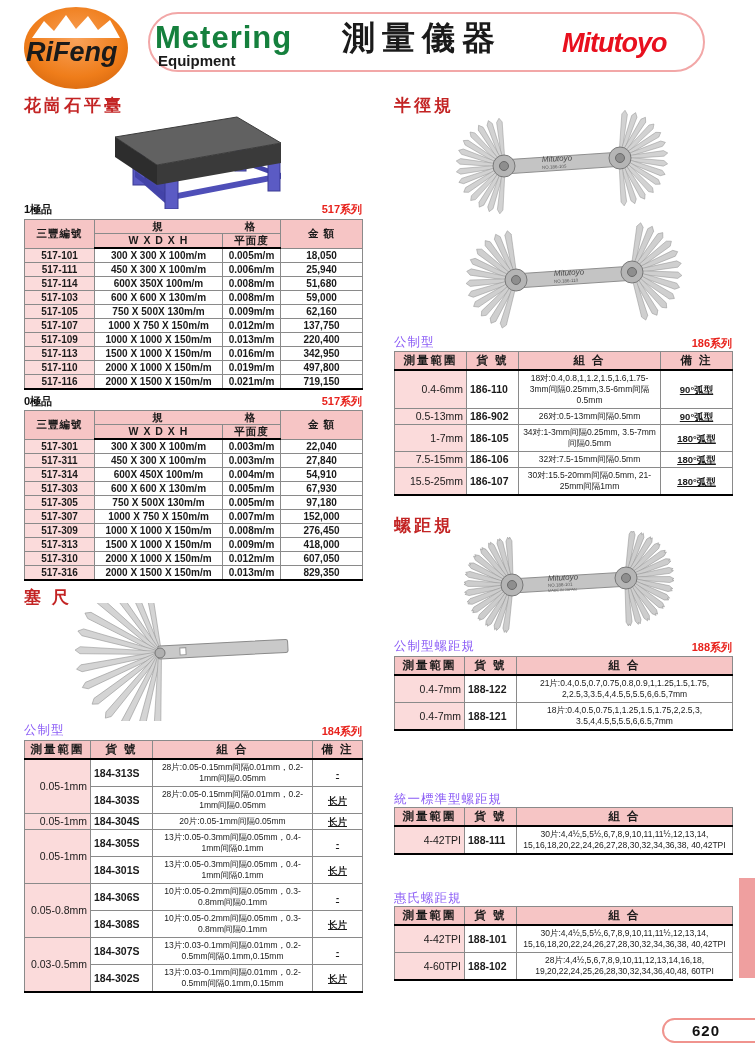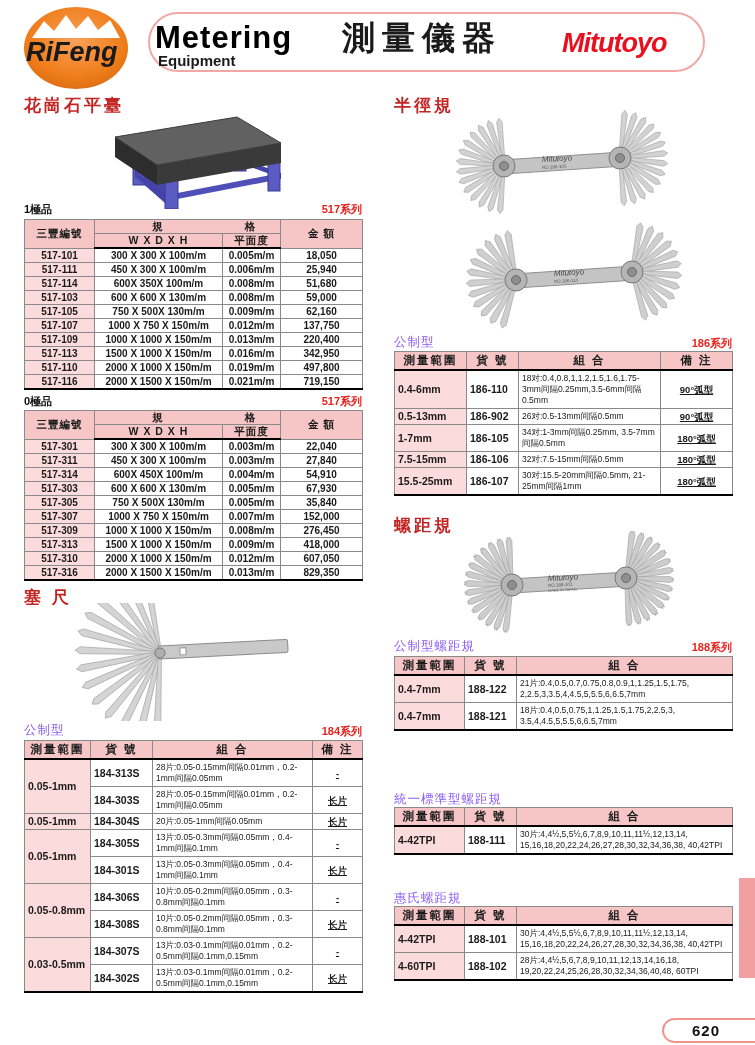--- a/index.html
+++ b/index.html
@@ -2,54 +2,54 @@
 <html><head>
 <meta charset="utf-8">
 <style>
   * { margin:0; padding:0; box-sizing:border-box; }
   body { background:#e8e8e8; font-family:"Liberation Sans","DejaVu Sans",sans-serif; }
   #page { position:relative; width:755px; height:1045px; background:#ffffff; overflow:hidden; margin:0 auto; }
   .abs { position:absolute; }
 
   
   .hdr-capsule { left:148px; top:12px; width:557px; height:60px; border:2px solid #f2a7a7; border-radius:31px; }
-  .metering { left:155px; top:20px; font-size:31px; font-weight:bold; color:#000000; letter-spacing:1px; }
+  .metering { left:155px; top:20px; font-size:31px; font-weight:bold; color:#15803d; letter-spacing:1px; }
   .equipment { left:158px; top:52px; font-size:15px; font-weight:bold; color:#1a1a1a; }
   .title-zh { left:342px; top:16px; font-size:33px; font-weight:bold; color:#1a1a1a; letter-spacing:7px; }
   .brand { left:562px; top:28px; font-size:27px; font-weight:bold; font-style:italic; color:#e8101e; letter-spacing:-1px; }
 
   
   .sec-title { font-size:17px; font-weight:bold; color:#c32424; letter-spacing:3px; }
   .sub-row { display:flex; justify-content:space-between; align-items:flex-end; }
   .sub-label { font-size:12.5px; font-weight:normal; color:#8b5cf6; letter-spacing:1px; }
   .grade-label { font-size:11px; font-weight:bold; color:#111; }
   .series { font-size:11px; font-weight:bold; color:#e8231d; }
 
   
   table { border-collapse:collapse; width:100%; table-layout:fixed; }
   th, td { border:1px solid #8a8a8a; color:#1a1a1a; }
   thead th { background:#f6c5c5; font-weight:bold; font-size:11.5px; letter-spacing:2px; padding:1px 2px; }
   tbody { border-bottom:2px solid #000; }
   .hdr-bottom th { border-bottom:2px solid #000; }
   table { border-top:1.5px solid #333; }
-  .rangecol { background:#fbdbdb; font-weight:bold; text-align:left; }
+  .rangecol { background:#fbdbdb; font-weight:normal; text-align:right; }
 
   .t517 th { font-size:10.5px; letter-spacing:1px; padding:0 2px; line-height:13px; }
   .t517 td { font-size:10px; line-height:13px; padding:0 3px; text-align:center; font-weight:bold; }
   .t517 td.size { font-weight:600; letter-spacing:0; }
   .t517 td.price { text-align:center; }
   .spec-split { display:flex; width:100%; }
   .spec-split span:first-child { flex:128; text-align:center; }
   .spec-split span:last-child { flex:60; text-align:center; }
 
   .tg td { font-size:8.5px; line-height:11px; padding:2px 3px; }
   .tg td.range { font-size:10.5px; }
   .tg td.code { font-size:10.5px; font-weight:bold; }
   .tg td.note { font-size:9.5px; text-align:center; font-weight:bold;text-decoration:underline; }
-  .tg td.combo { text-align:left; }
+  .tg td.combo { text-align:center; }
 
   .note-text { font-size:8px; color:#3a3a3a; line-height:1.35; }
 
   .pink-bar { left:739px; top:878px; width:16px; height:100px; background:#ef9f9f; }
   .page-capsule { left:662px; top:1018px; width:104px; height:25px; border:2px solid #f0948e; border-radius:13px;
                   display:flex; align-items:center; }
   .page-num { font-size:15px; font-weight:bold; color:#111; margin-left:28px; letter-spacing:1px; }
 
   svg text { font-family:"Liberation Sans",sans-serif; }
 </style>
@@ -237,21 +237,21 @@
       <tr>
           <td class="rangecol">517-303</td>
           <td class="size">600 X 600 X 130m/m</td>
           <td class="size">0.005m/m</td>
           <td class="price">67,930</td>
         </tr>
       <tr>
           <td class="rangecol">517-305</td>
           <td class="size">750 X 500X 130m/m</td>
           <td class="size">0.005m/m</td>
-          <td class="price">35,840</td>
+          <td class="price">97,180</td>
         </tr>
       <tr>
           <td class="rangecol">517-307</td>
           <td class="size">1000 X 750 X 150m/m</td>
           <td class="size">0.007m/m</td>
           <td class="price">152,000</td>
         </tr>
       <tr>
           <td class="rangecol">517-309</td>
           <td class="size">1000 X 1000 X 150m/m</td>

